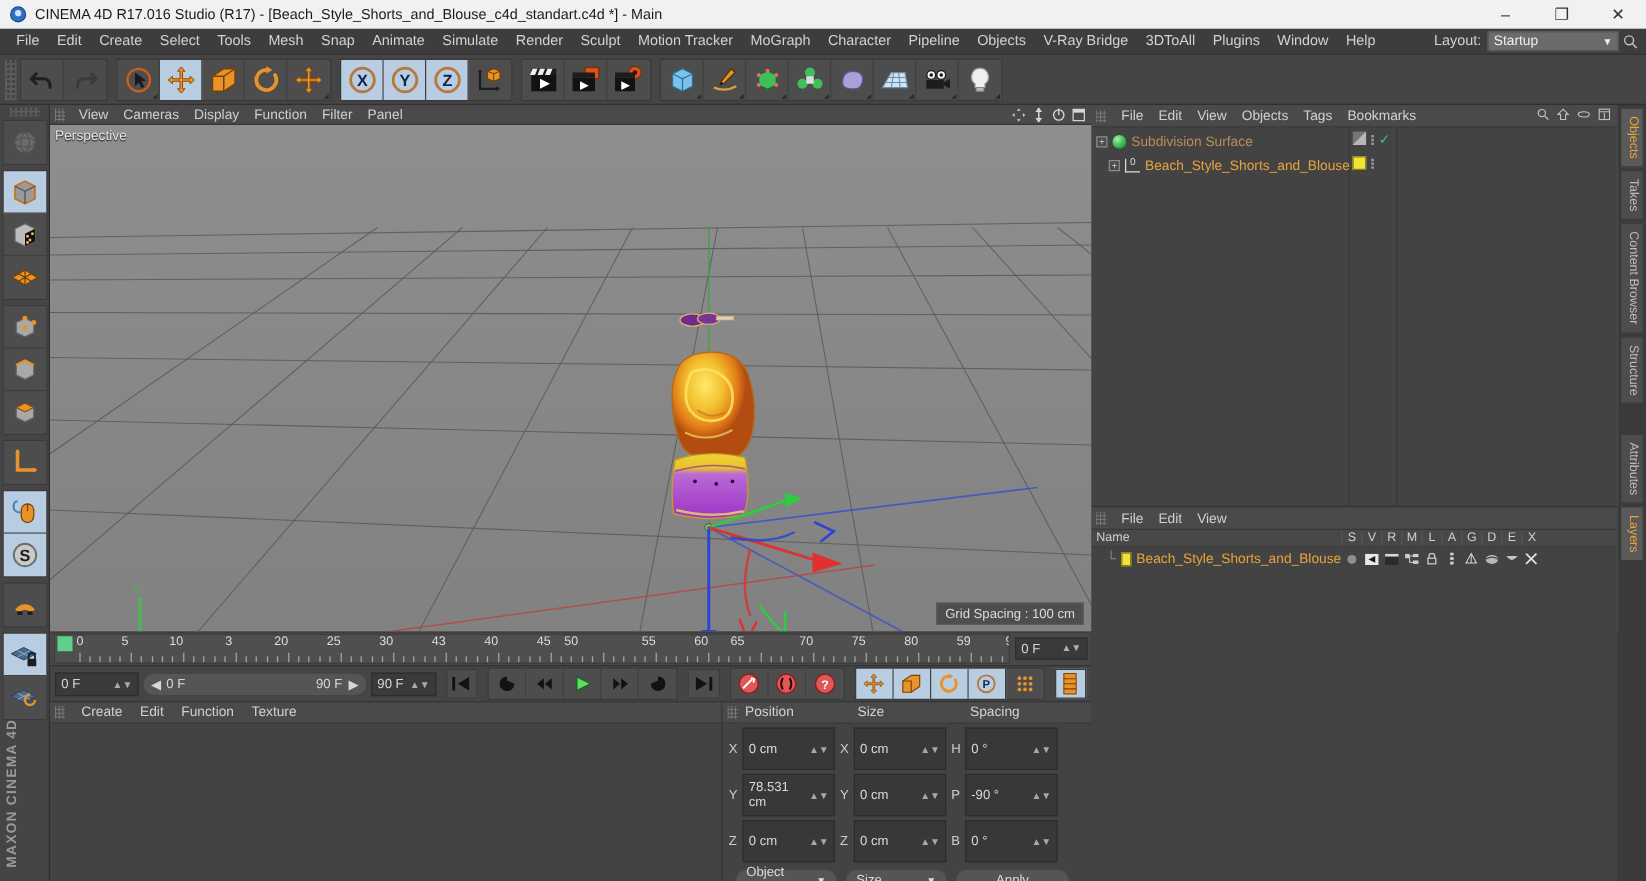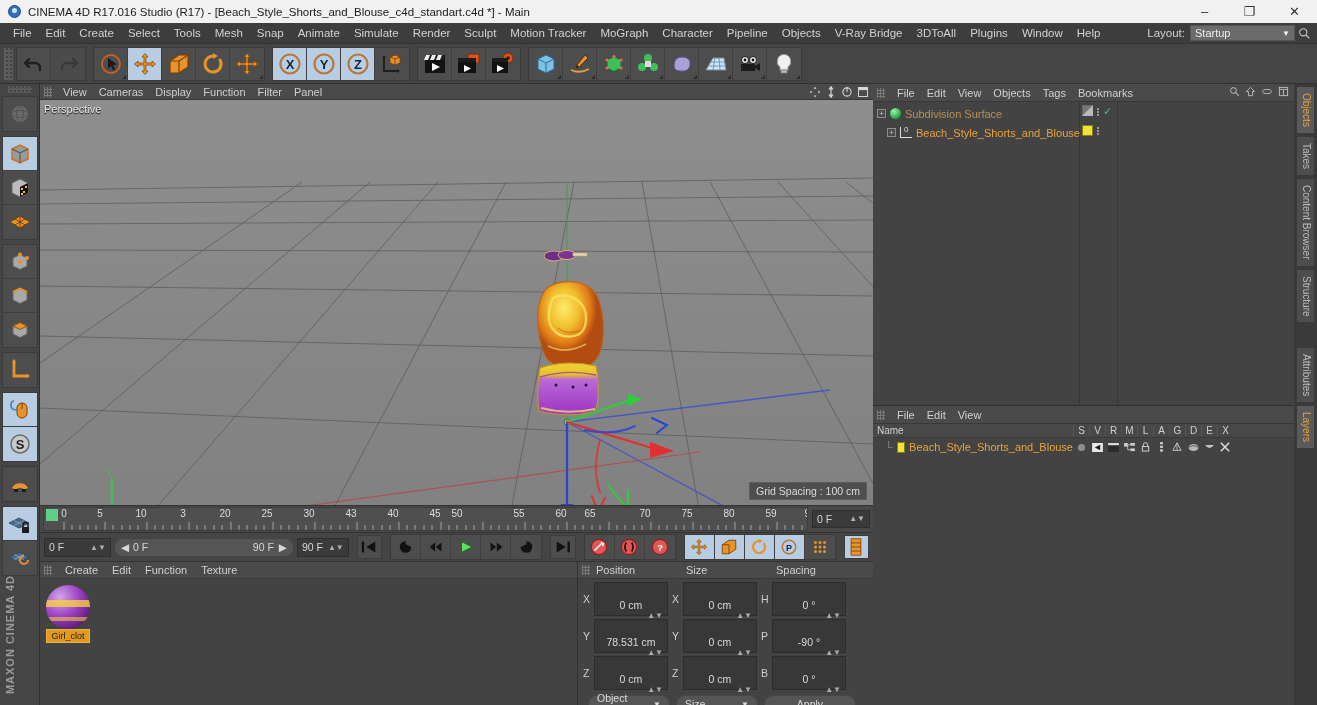--- a/index.html
+++ b/index.html
@@ -127,21 +127,21 @@
     background:rgba(255,215,60,.55); }
   .mat .mname { background:#e09b20; color:#1a1a1a; font-size:9px; text-align:center;
     padding:1px 0; white-space:nowrap; overflow:hidden; border:1px solid #f0b040; }
 
   .coords { flex:1; background:#434343; }
   .coord-grid { padding:3px 5px; }
   .crow { display:flex; align-items:center; gap:0; margin-bottom:3px; }
   .cell { display:flex; align-items:center; margin-right:4px; }
   .cell .ax { width:11px; font-size:10.5px; color:#cfcfcf; text-align:left; }
   .cell .inp { width:74px; height:17px; background:#383838; border:1px solid #2c2c2c;
-    display:flex; align-items:center; padding:16px 4px; font-size:10.5px; color:#dadada;flex-direction:column; }
+    display:flex; align-items:center; padding:16px 4px; font-size:10.5px; color:#dadada; }
   .cell .inp .sp { margin-left:auto; font-size:8px; color:#a8a8a8; }
   .chead { display:flex; align-items:center; height:17px; background:#4a4a4a; padding-left:4px;
     border-bottom:1px solid #383838; }
   .chead .vgrip { width:8px; height:10px; background:
       repeating-linear-gradient(0deg,#7a7a7a 0 1px,transparent 1px 3px),
       repeating-linear-gradient(90deg,#7a7a7a 0 1px,transparent 1px 3px);
     background-size:3px 3px; margin-right:6px; flex:none; }
   .chead span { font-size:11px; color:#d0d0d0; }
   .btnrow { display:flex; gap:6px; padding:2px 5px; }
   .cbtn { height:18px; background:#555; border:1px solid #464646; border-radius:9px;
@@ -955,26 +955,20 @@
 
       <div class="bottom">
         <div class="matpanel">
           <div class="pnl-head">
             <div class="vgrip"></div>
             <div class="pm">Create</div>
             <div class="pm">Edit</div>
             <div class="pm">Function</div>
             <div class="pm">Texture</div>
           </div>
-          <div class="matbody">
-            <div class="mat">
-              <div class="sphere"></div>
-              <div class="mname">Girl_clot</div>
-            </div>
-          </div>
         </div>
 
         <div class="coords">
           <div class="chead">
             <div class="vgrip"></div>
             <span style="width:90px">Position</span>
             <span style="width:90px">Size</span>
             <span>Spacing</span>
           </div>
           <div class="coord-grid">

